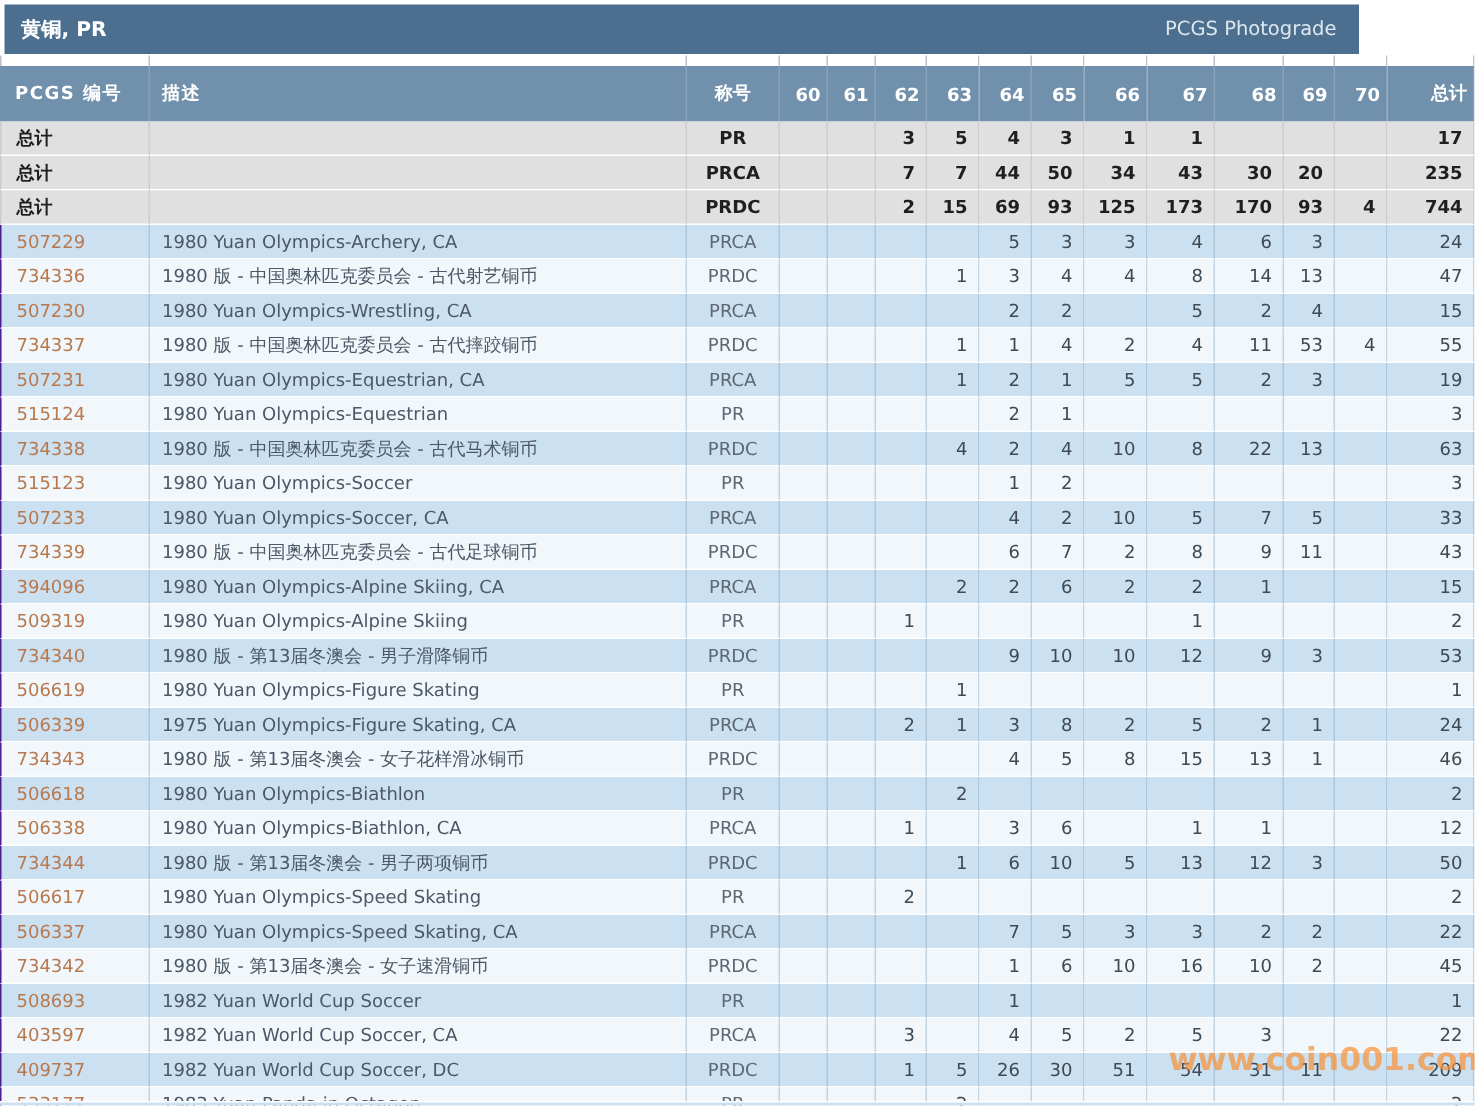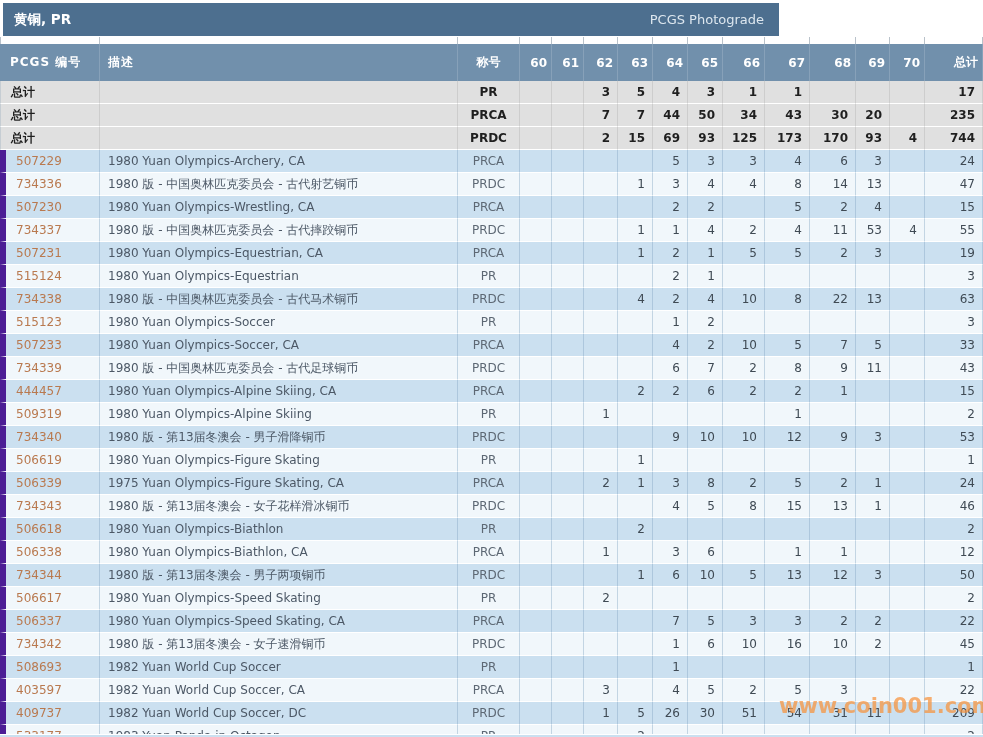--- a/index.html
+++ b/index.html
@@ -10,21 +10,21 @@
     --c-rowlite:#f1f7fb;
     --c-link:#b9794f;
     --c-watermark:#f8933c;
   }
   html,body{margin:0;padding:0;}
   body{
     width:983px;height:737px;overflow:hidden;position:relative;background:#fff;
     font-family:"DejaVu Sans","Liberation Sans",sans-serif;
   }
   .title-bar{
-    position:absolute;left:3px;top:3px;width:776px;height:33px;box-sizing:border-box;
+    position:absolute;left:3px;top:3px;width:903px;height:33px;box-sizing:border-box;
     background:var(--c-titlebar);display:flex;align-items:center;justify-content:space-between;
     padding:0 15px 0 11px;
   }
   .title-bar .title{color:#ffffff;font-weight:bold;font-size:13.5px;}
   .title-bar .pg{color:#dde7ef;font-size:13px;cursor:pointer;}
   table.pop{
     position:absolute;left:0;top:37px;width:983px;
     border-collapse:separate;border-spacing:0;table-layout:fixed;
   }
   td,th{box-sizing:border-box;overflow:hidden;white-space:nowrap;padding:0;margin:0;}
@@ -42,21 +42,21 @@
     height:23px;background:var(--c-summary);color:#1f1f1f;font-size:12px;font-weight:bold;
     border-bottom:1px solid #ffffff;border-right:1px solid #cdcdcd;
   }
   tr.sum td:first-child{padding-left:10px;border-left:1px solid #c6cdd3;}
   tr.sum td.c-desig{text-align:center;}
   tr.sum td.c-num,tr.sum td.c-total{text-align:right;padding-right:7px;}
   tr.data td{
     height:23px;font-size:12px;
     border-bottom:1px solid #ffffff;border-right:1px solid rgba(127,162,192,0.40);
   }
-  tr.data td:first-child{padding-left:10px;border-left:6px solid #4c1d95;}
+  tr.data td:first-child{padding-left:10px;border-left:1px solid #4c1d95;}
   tr.blue td{background:var(--c-rowblue);}
   tr.lite td{background:var(--c-rowlite);}
   tr.data td.c-pcgs{color:var(--c-link);}
   tr.data td.c-pcgs span{cursor:pointer;}
   tr.data td.c-desc{padding-left:8px;color:#4c5866;}
   tr.data td.c-desig{text-align:center;color:#5d6874;}
   tr.data td.c-num,tr.data td.c-total{text-align:right;padding-right:7px;color:#3f4a54;}
   .partial-row{
     position:absolute;left:0;top:734px;width:983px;height:3px;box-sizing:border-box;
     background:var(--c-rowblue);border-top:1px solid #ffffff;
@@ -345,21 +345,21 @@
         <td class="c-num">6</td>
         <td class="c-num">7</td>
         <td class="c-num">2</td>
         <td class="c-num">8</td>
         <td class="c-num">9</td>
         <td class="c-num">11</td>
         <td class="c-num"></td>
         <td class="c-total">43</td>
       </tr>
       <tr class="data blue">
-        <td class="c-pcgs"><span>444457</span></td>
+        <td class="c-pcgs"><span>394096</span></td>
         <td class="c-desc">1980 Yuan Olympics-Alpine Skiing, CA</td>
         <td class="c-desig">PRCA</td>
         <td class="c-num"></td>
         <td class="c-num"></td>
         <td class="c-num"></td>
         <td class="c-num">2</td>
         <td class="c-num">2</td>
         <td class="c-num">6</td>
         <td class="c-num">2</td>
         <td class="c-num">2</td>

